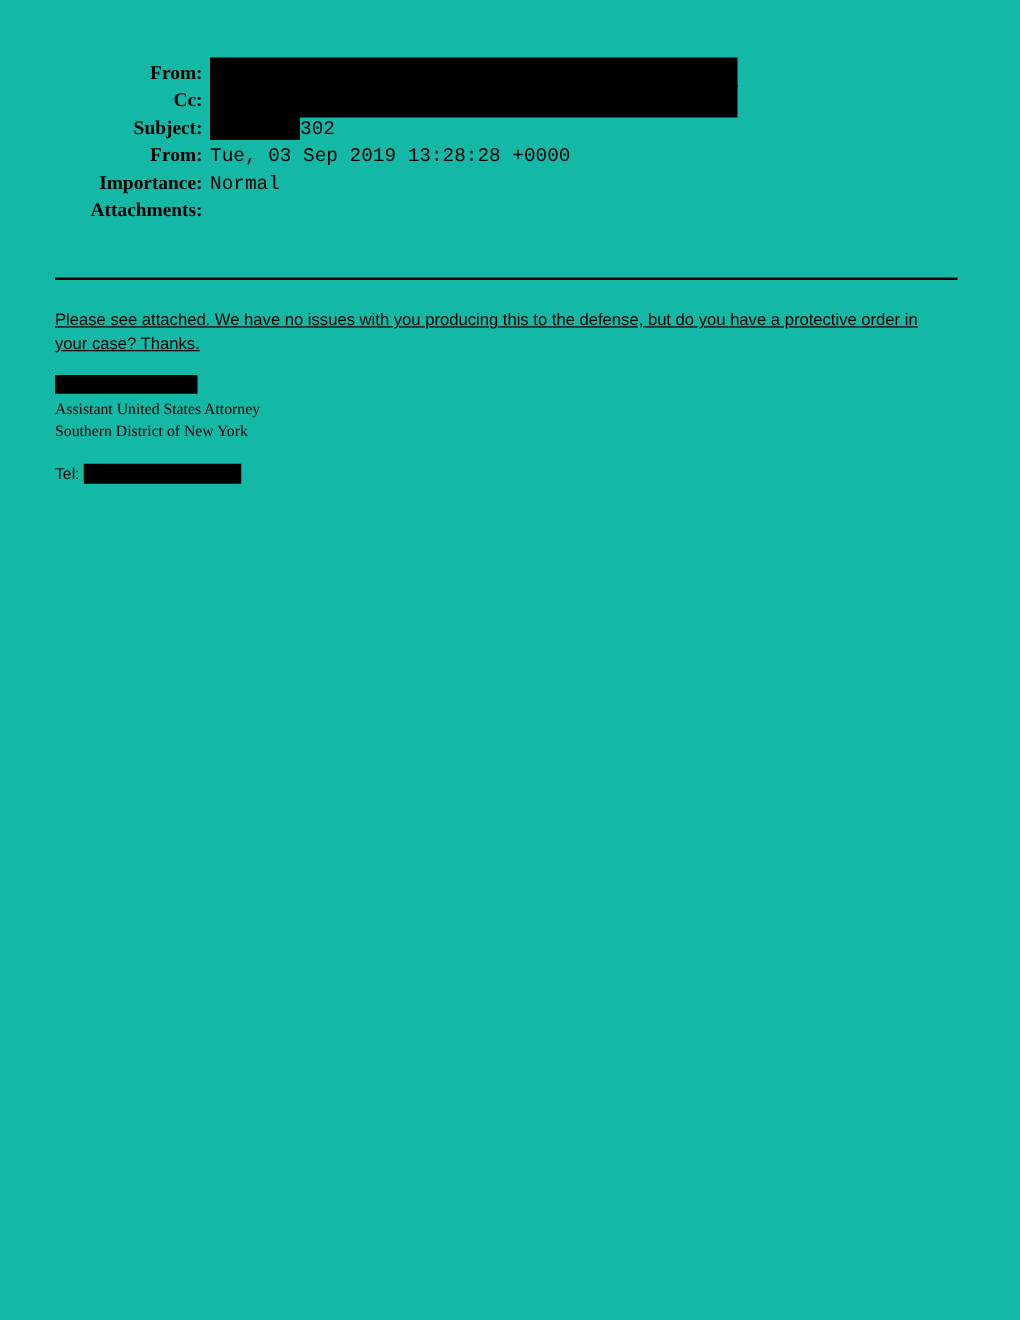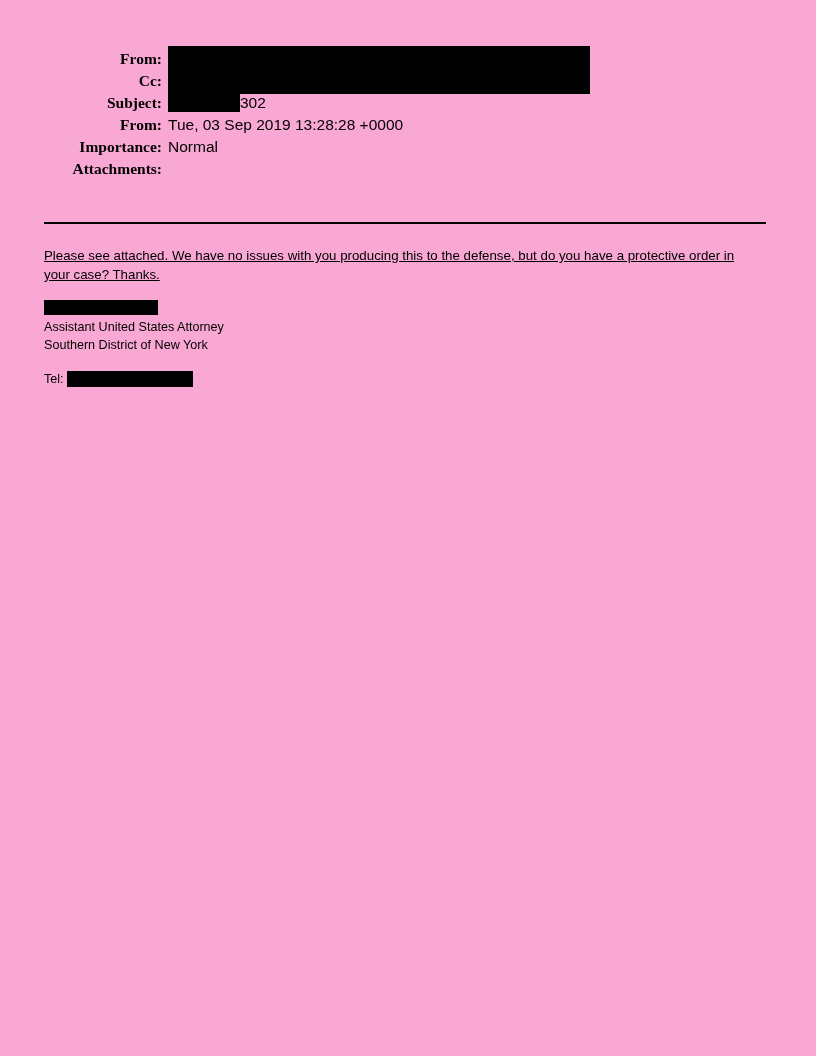--- a/index.html
+++ b/index.html
@@ -14,21 +14,21 @@
     font-family: "Liberation Serif", serif;
     color: #000000;
     overflow: hidden;
   }
 
   .page {
     position: absolute;
     top: 0; left: 0;
     width: 816px;
     height: 1056px;
-    background: #f9a8d4;
+    background: #14b8a6;
   }
 
   
   .header {
     position: absolute;
     left: 44px;
     top: 48px;
     width: 728px;
   }
   .hdr-row {
@@ -45,21 +45,21 @@
     font-size: 15.5px;
     line-height: 22px;
     padding-right: 6px;
     font-family: "Liberation Serif", serif;
     white-space: nowrap;
   }
   .hdr-value {
     flex: 1 1 auto;
     font-size: 15.5px;
     line-height: 22px;
-    font-family: Liberation Sans, sans-serif;
+    font-family: Liberation Mono, monospace;
     position: relative;
     min-height: 22px;
   }
 
   
   .redaction {
     display: inline-block;
     background: #000000;
     vertical-align: middle;
   }
@@ -133,20 +133,21 @@
   .sig-name-redaction {
     display: block;
     width: 114px;
     height: 15px;
     background: #000000;
     margin-bottom: 3px;
   }
   .sig-line {
     display: block;
     white-space: nowrap;
+    font-family: Liberation Serif, serif;
   }
   .tel-line {
     display: flex;
     align-items: center;
     margin-top: 16px;
   }
   .tel-label {
     white-space: nowrap;
   }
   .tel-redaction {

